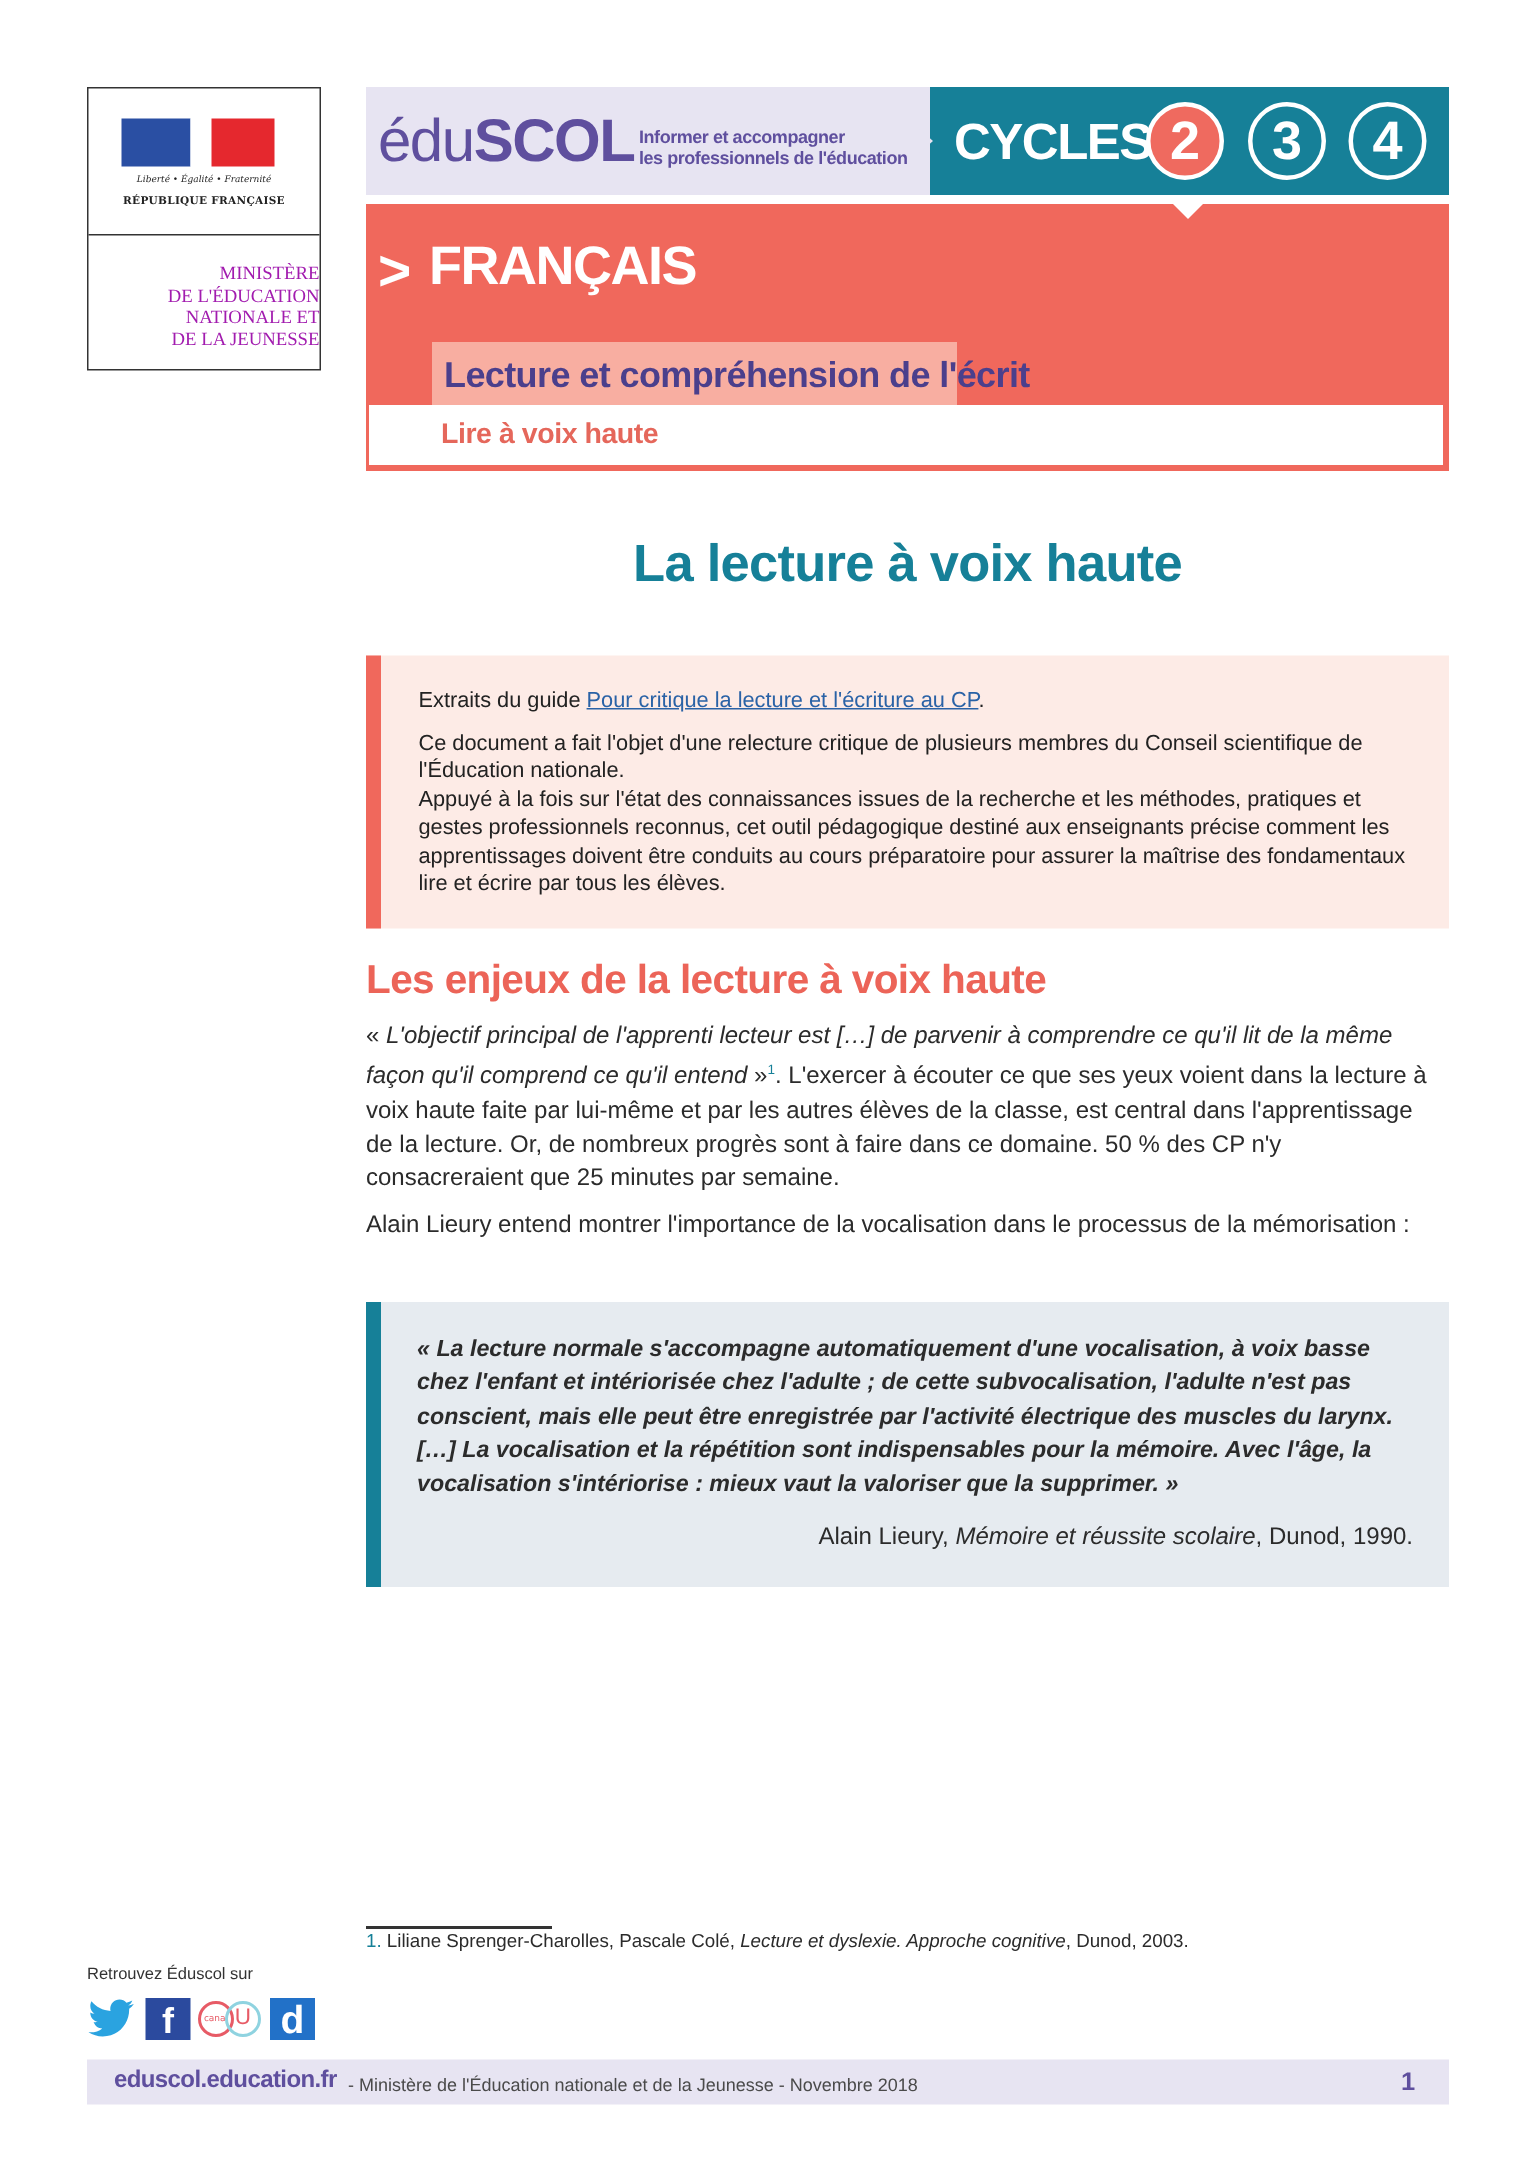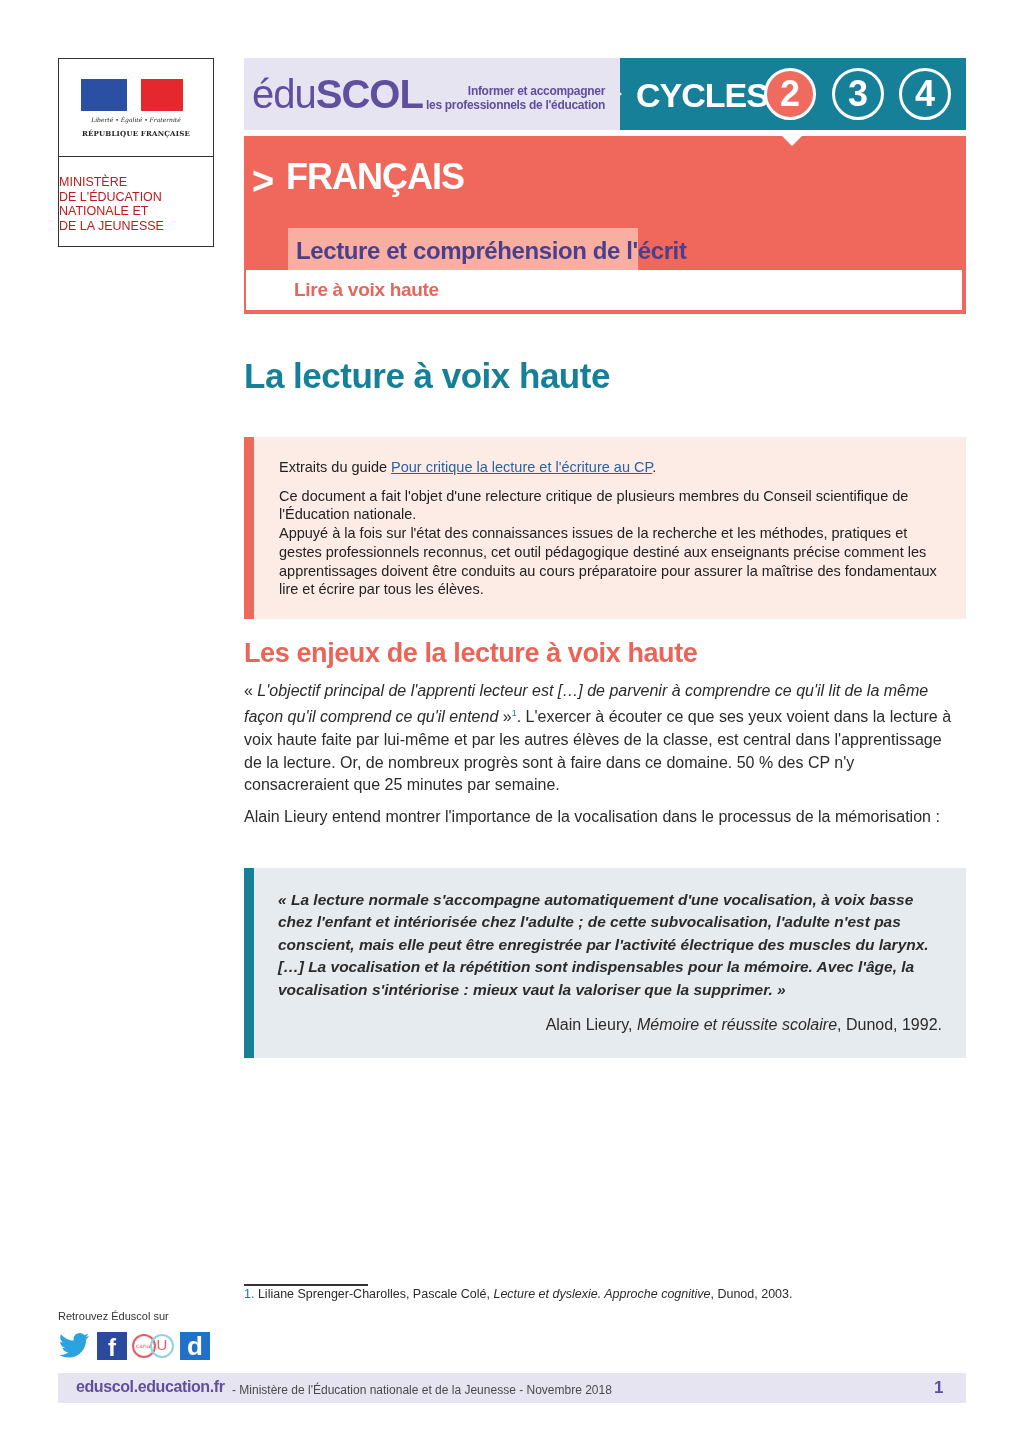--- a/index.html
+++ b/index.html
@@ -8,46 +8,46 @@
 
   
   #ministry { left:58px; top:58px; width:156px; height:189px; border:1.5px solid #333; box-sizing:border-box; }
   #ministry .top { height:97px; border-bottom:1.5px solid #333; position:relative; }
   #ministry .flag { position:absolute; left:22px; top:20px; width:102px; height:32px; display:flex; }
   #ministry .flag .b { width:45%; background:#2a4fa3; }
   #ministry .flag .w { width:14%; background:#fff; }
   #ministry .flag .r { width:41%; background:#e5282e; }
   #ministry .motto { position:absolute; left:0; width:100%; top:57px; text-align:center; font-family:"DejaVu Serif", serif; font-style:italic; font-size:6px; color:#222; }
   #ministry .rep { position:absolute; left:0; width:100%; top:70px; text-align:center; font-family:"DejaVu Serif", serif; font-size:7px; font-weight:bold; letter-spacing:0.2px; color:#222; }
-  #ministry .min { padding-top:18px; text-align:left; font-family:Liberation Sans, sans-serif; font-size:12.5px; line-height:14.5px; color:#b91c1c; }
+  #ministry .min { padding-top:18px; text-align:right; font-family:Liberation Serif, serif; font-size:12.5px; line-height:14.5px; color:#a21caf; }
 
   
   #eduscol-band { left:244px; top:58px; width:376px; height:72px; background:#e7e4f2; }
   #eduscol-logo { left:252px; top:72px; font-family:"Liberation Sans", sans-serif; font-size:40px; color:#5f4f9e; letter-spacing:-1px; }
   #eduscol-logo b { font-weight:bold; }
-  #eduscol-tag { left:426px; top:84px; font-family:"Liberation Sans", sans-serif; font-size:12px; line-height:14px; color:#5f4f9e; font-weight:bold; letter-spacing:-0.3px;text-align:right; }
+  #eduscol-tag { left:426px; top:84px; font-family:"Liberation Sans", sans-serif; font-size:12px; line-height:14px; color:#5f4f9e; font-weight:bold; letter-spacing:-0.3px; }
   #cycles-band { left:620px; top:58px; width:346px; height:72px; background:#168098; }
   #cycles-notch { left:613px; top:86px; width:0; height:0; border-top:8px solid transparent; border-bottom:8px solid transparent; border-left:9px solid #e7e4f2; }
   #cycles-label { left:636px; top:76px; font-family:"Liberation Sans", sans-serif; font-weight:bold; font-size:34px; color:#fff; letter-spacing:-1px; }
   .cyc { width:52px; height:52px; border-radius:50%; border:3px solid #fff; box-sizing:border-box; color:#fff; font-family:"Liberation Sans", sans-serif; font-weight:bold; font-size:36px; text-align:center; line-height:46px; top:68px; }
   .cyc.active { background:#ef6a5f; }
   #cyc-2 { left:764px; } #cyc-3 { left:832px; } #cyc-4 { left:899px; }
   #cycle-pointer { left:782px; top:136px; width:0; height:0; border-left:10px solid transparent; border-right:10px solid transparent; border-top:10px solid #fff; }
 
   
   #subject-band { left:244px; top:136px; width:722px; height:178px; background:#f0685c; }
   #subject-chevron { left:252px; top:160px; font-family:"Liberation Sans", sans-serif; font-weight:bold; font-size:38px; color:#fff; }
   #subject-title { left:286px; top:156px; font-family:"Liberation Sans", sans-serif; font-weight:bold; font-size:36px; color:#fff; letter-spacing:-1px; }
   #domain-box { left:288px; top:228px; width:350px; height:42px; background:#f8aea1; }
   #domain-label { left:296px; top:237px; font-family:"Liberation Sans", sans-serif; font-weight:bold; font-size:24px; color:#4b3f8c; letter-spacing:-0.4px; }
   #topic-box { left:246px; top:270px; width:716px; height:40px; background:#fff; box-sizing:border-box; }
   #topic-label { left:294px; top:279px; font-family:"Liberation Sans", sans-serif; font-weight:bold; font-size:19px; color:#e5675b; letter-spacing:-0.3px; }
 
   
-  #doc-title { left:244px; width:722px; top:356px; text-align:left; font-family:"Liberation Sans", sans-serif; font-weight:bold; font-size:35px; color:#168098; letter-spacing:-0.5px; }
+  #doc-title { left:244px; width:722px; top:356px; text-align:center; font-family:"Liberation Sans", sans-serif; font-weight:bold; font-size:35px; color:#168098; letter-spacing:-0.5px; }
 
   
   #intro-box { left:244px; top:437px; width:722px; height:182px; background:#fdebe6; }
   #intro-bar { left:244px; top:437px; width:10px; height:182px; background:#f0685c; }
   #intro-text { left:279px; top:458px; width:670px; font-family:"Liberation Sans", sans-serif; font-size:14.5px; line-height:18.7px; color:#222; }
   #intro-text p { margin:0; }
   #intro-text p.first { margin-bottom:10px; }
   #intro-text a { color:#2a62a6; text-decoration:underline; }
 
   
@@ -142,21 +142,21 @@
 <div id="para-1" class="abs body-text">
   <p><span>« </span><i>L'objectif principal de l'apprenti lecteur est […] de parvenir à comprendre ce qu'il lit de la même façon qu'il comprend ce qu'il entend</i><span> »</span><sup class="fn">1</sup><span>. L'exercer à écouter ce que ses yeux voient dans la lecture à voix haute faite par lui-même et par les autres élèves de la classe, est central dans l'apprentissage de la lecture. Or, de nombreux progrès sont à faire dans ce domaine. 50 % des CP n'y consacreraient que 25 minutes par semaine.</span></p>
 </div>
 <div id="para-2" class="abs body-text">
   <p>Alain Lieury entend montrer l'importance de la vocalisation dans le processus de la mémorisation :</p>
 </div>
 
 <div id="quote-box" class="abs"></div>
 <div id="quote-bar" class="abs"></div>
 <div id="quote-text" class="abs">« La lecture normale s'accompagne automatiquement d'une vocalisation, à voix basse chez l'enfant et intériorisée chez l'adulte ; de cette subvocalisation, l'adulte n'est pas conscient, mais elle peut être enregistrée par l'activité électrique des muscles du larynx. […] La vocalisation et la répétition sont indispensables pour la mémoire. Avec l'âge, la vocalisation s'intériorise : mieux vaut la valoriser que la supprimer. »</div>
-<div id="quote-cite" class="abs"><span>Alain Lieury, </span><i>Mémoire et réussite scolaire</i><span>, Dunod, 1992.</span></div>
+<div id="quote-cite" class="abs"><span>Alain Lieury, </span><i>Mémoire et réussite scolaire</i><span>, Dunod, 1990.</span></div>
 
 <div id="fn-rule" class="abs"></div>
 <div id="footnote" class="abs"><span class="num">1.</span><span> Liliane Sprenger-Charolles, Pascale Colé, </span><i>Lecture et dyslexie. Approche cognitive</i><span>, Dunod, 2003.</span></div>
 
 <div id="social-label" class="abs">Retrouvez Éduscol sur</div>
 <div id="soc-twitter" class="abs soc">
   <svg width="32" height="28" viewBox="0 0 32 28">
       <path d="M31 4c-1.1.5-2.3.8-3.5 1 1.3-.8 2.2-2 2.7-3.4-1.2.7-2.5 1.2-3.9 1.5C25.1 1.8 23.5 1 21.7 1c-3.4 0-6.2 2.8-6.2 6.2 0 .5 0 1 .2 1.4C10.6 8.4 6 5.9 3 2.2c-.5.9-.8 2-.8 3.1 0 2.2 1.1 4.1 2.8 5.2-1 0-2-.3-2.8-.8v.1c0 3 2.1 5.5 5 6.1-.5.1-1.1.2-1.6.2-.4 0-.8 0-1.2-.1.8 2.5 3.1 4.3 5.8 4.3-2.1 1.7-4.8 2.6-7.7 2.6-.5 0-1 0-1.5-.1 2.8 1.8 6 2.8 9.5 2.8 11.4 0 17.6-9.4 17.6-17.6v-.8c1.2-.9 2.2-1.9 3-3.1z" fill="#2aa3e0"></path>
     </svg>
 </div>

